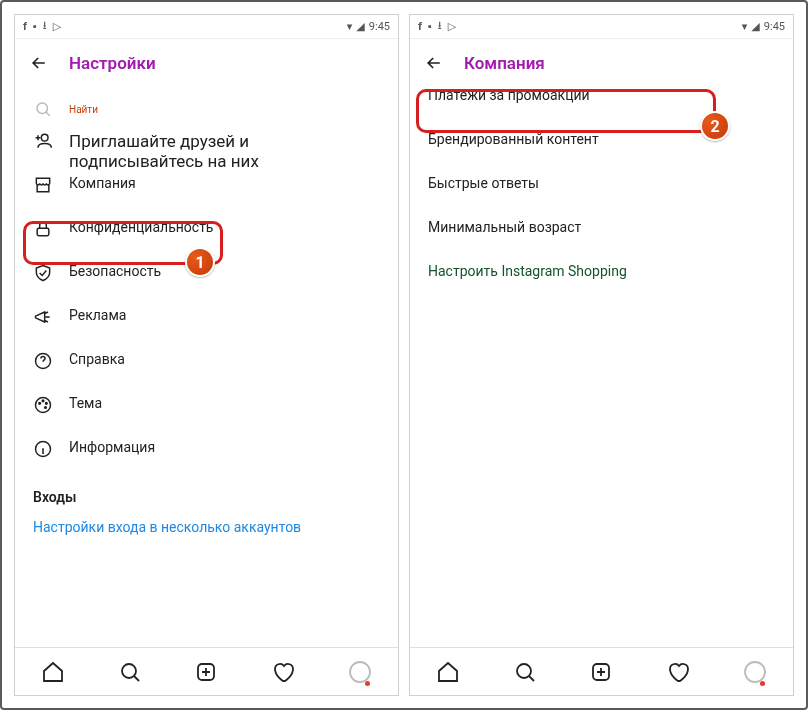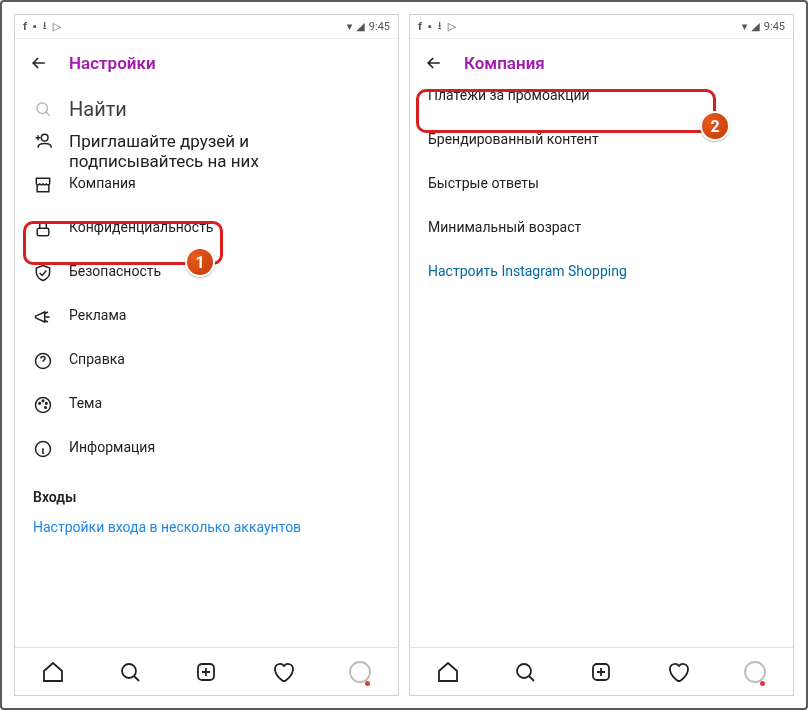--- a/index.html
+++ b/index.html
@@ -47,33 +47,33 @@
   }
   .header-title { font-size: 17px; font-weight: 600; color: #a21caf; }
   .search-row {
     display: flex;
     align-items: center;
     height: 44px;
     padding: 0 18px;
     gap: 16px;
     color: #bbb;
   }
-  .search-placeholder { font-size: 20px; color: #404040; }
+  .search-placeholder { font-size: 10px; color: #c2410c; }
   .menu { flex: 1; overflow: hidden; }
   .menu-item {
     display: flex;
     height: 44px;
     padding: 0 18px;
     gap: 16px;
     font-size: 14px;
     color: #222;
     position: relative;
   }
   .menu-item.no-icon { padding-left: 18px; }
-  .menu-item.link span { color: #0369a1; }
+  .menu-item.link span { color: #14532d; }
   .section-label {
     padding: 6px 18px 4px;
     font-size: 14px;
     font-weight: 600;
     color: #222;
   }
   .link-row {
     padding: 10px 18px;
     font-size: 14px;
     color: #1e88e5;

